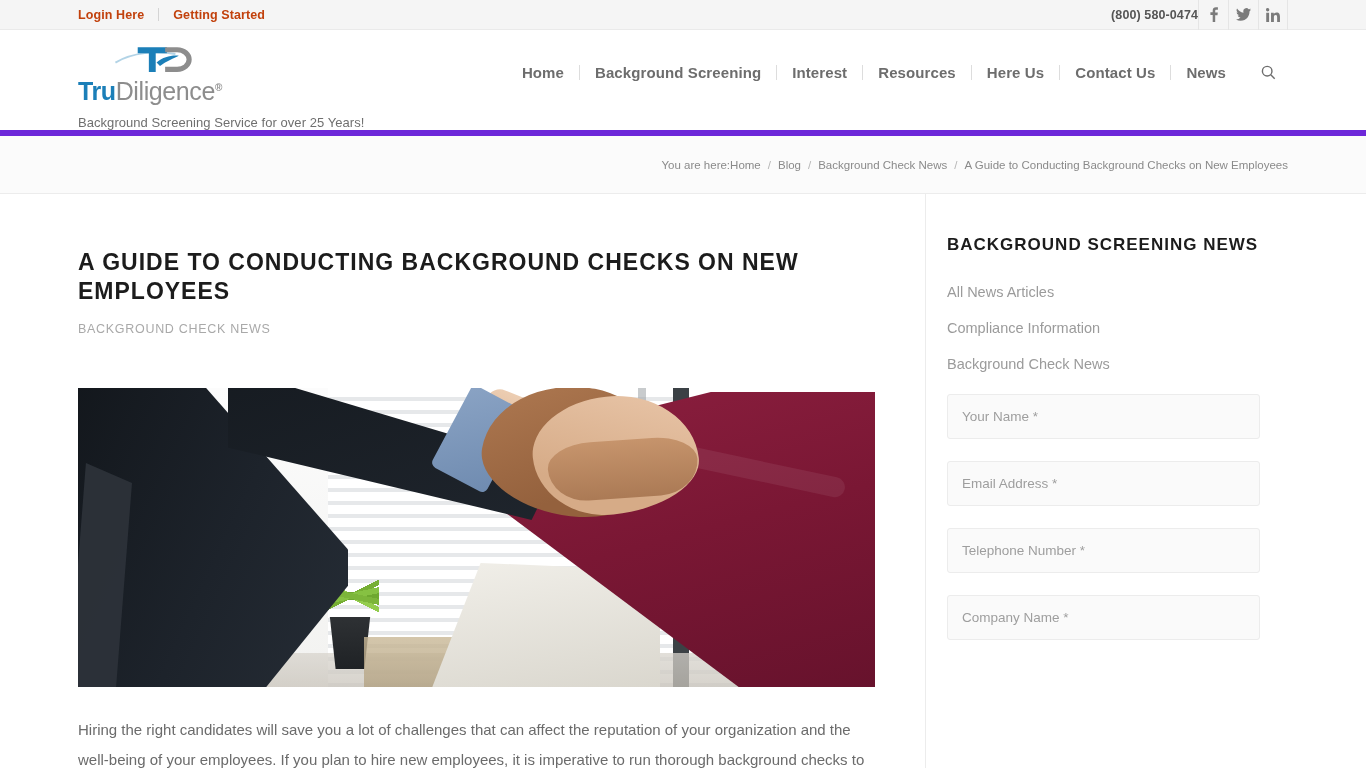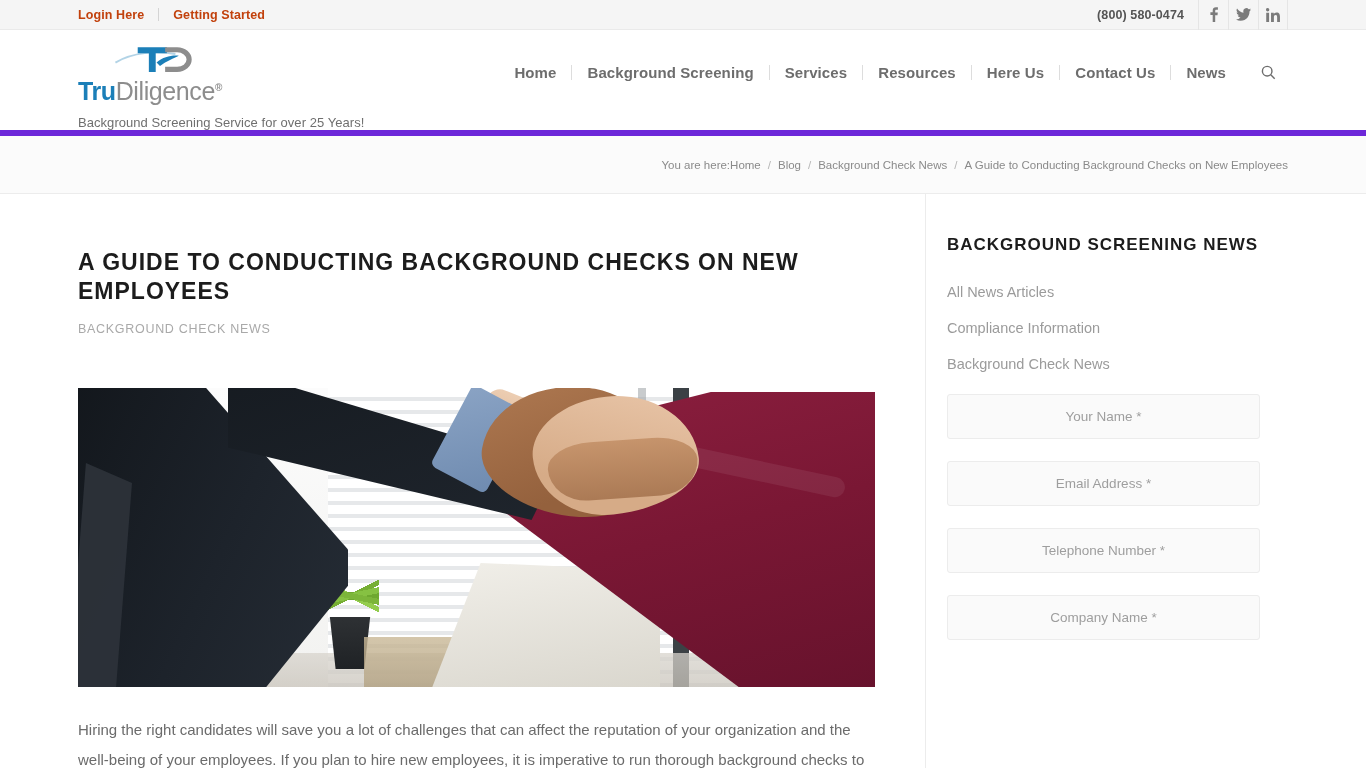--- a/index.html
+++ b/index.html
@@ -37,21 +37,20 @@
   }
   .topbar-right {
     margin-left: auto;
     display: flex;
     align-items: center;
   }
   .topbar-phone {
     font-size: 12.5px;
     font-weight: bold;
     color: #555555;
-    margin-right: 14px;
     letter-spacing: .1px;
   }
   .social-group { display: flex; align-items: center; height: 30px; }
   .social-ico {
     width: 30px; height: 30px;
     display: flex; align-items: center; justify-content: center;
     border-left: 1px solid #e5e5e5;
     cursor: pointer;
     color: #777777;
   }
@@ -329,21 +328,20 @@
     height: 45px;
     background: #fafafa;
     border: 1px solid #ececec;
     border-radius: 3px;
     margin-bottom: 22px;
     padding: 0 14px;
     font-family: "Liberation Sans", sans-serif;
     font-size: 13.5px;
     color: #555555;
     outline: none;
-    text-align: center;
   }
   .cfield::placeholder { color: #9e9e9e; }
 </style>
 </head>
 <body>
 
 <div class="topbar">
   <div class="topbar-left">
     <a class="topbar-link">Login Here</a>
     <span class="topbar-sep"></span>
@@ -383,21 +381,21 @@
       <div class="logo-word"><span class="logo-tru">Tru</span><span class="logo-dil">Diligence</span><span class="logo-reg">®</span></div>
     </a>
     <div class="tagline">Background Screening Service for over 25 Years!</div>
   </div>
 
   <nav class="mainnav">
     <a class="nav-item">Home</a>
     <span class="nav-sep"></span>
     <a class="nav-item">Background Screening</a>
     <span class="nav-sep"></span>
-    <a class="nav-item">Services</a>
+    <a class="nav-item">Interest</a>
     <span class="nav-sep"></span>
     <a class="nav-item">Resources</a>
     <span class="nav-sep"></span>
     <a class="nav-item">Here Us</a>
     <span class="nav-sep"></span>
     <a class="nav-item">Contact Us</a>
     <span class="nav-sep"></span>
     <a class="nav-item">News</a>
     <span class="nav-search">
       <svg width="15" height="15" viewBox="0 0 16 16">

